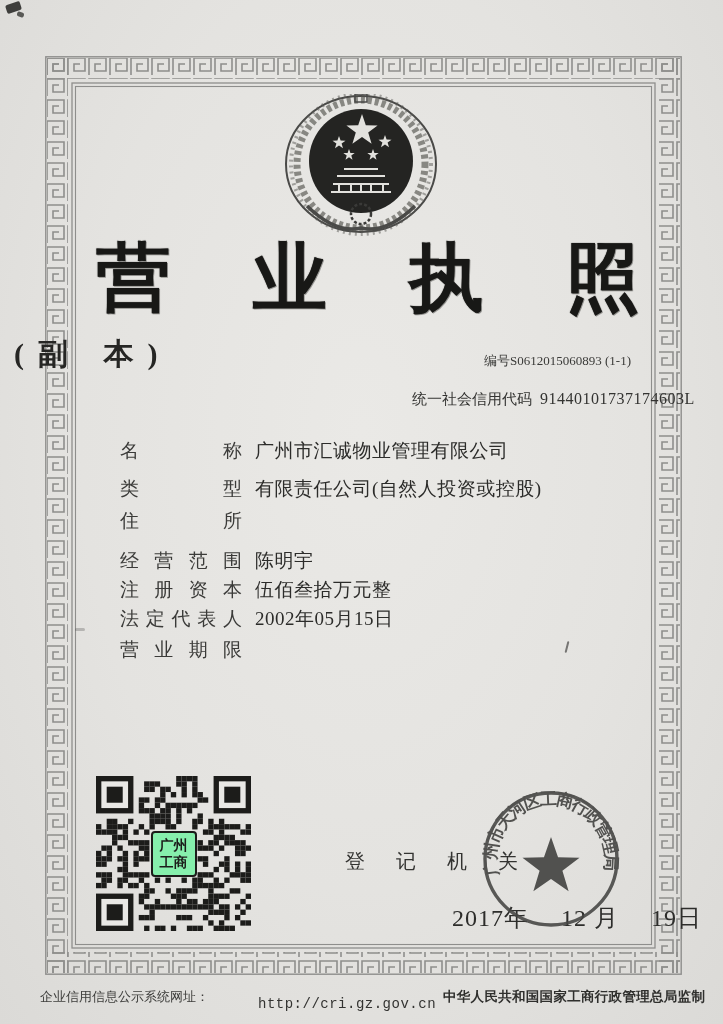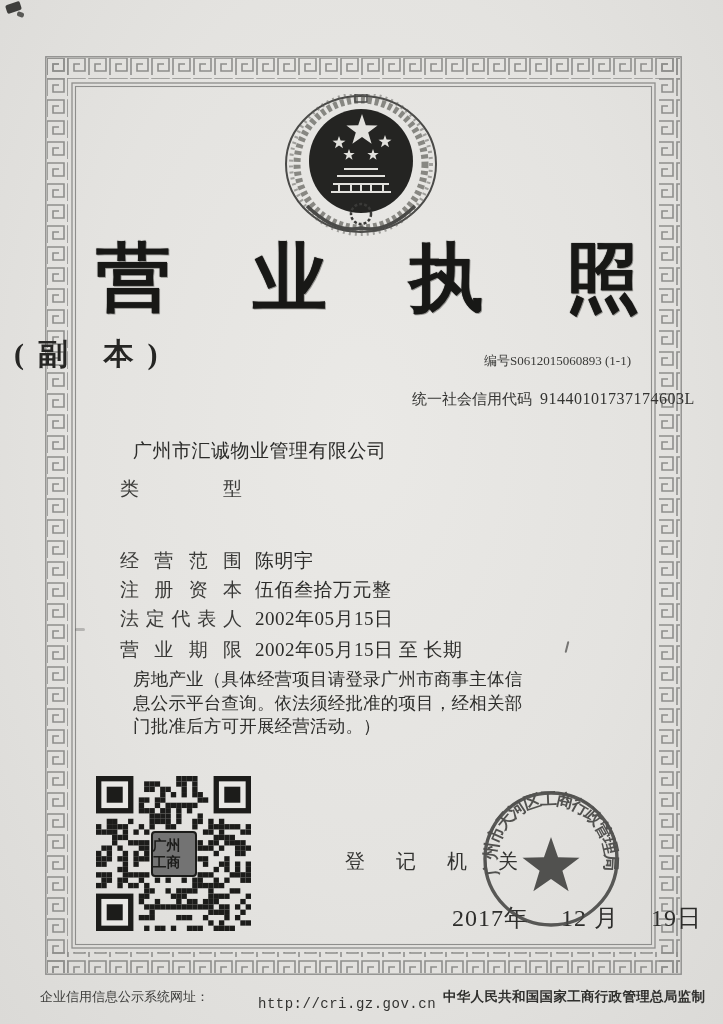--- a/index.html
+++ b/index.html
@@ -44,22 +44,22 @@
     width:402px;font-size:17.5px;line-height:23.5px;white-space:normal;
     letter-spacing:.2px;
   }
   .r1{top:438px}.r2{top:476px}.r3{top:508px}.r4{top:548px}
   .r5{top:577px}.r6{top:606px}.r7{top:637px}.r8{top:668px}
   
   .registrar{left:339px;top:848px;font-size:20px;letter-spacing:13px;color:#333331;white-space:nowrap;margin-left:6px;}
   .qr{left:96px;top:776px;width:155px;height:155px;}
   .qr-center{
     position:absolute;left:50%;top:50%;transform:translate(-50%,-50%);
-    background:#737373;border:2px solid #1c1c1a;border-radius:4px;
-    width:42px;height:42px;display:flex;flex-direction:column;justify-content:center;
+    background:#86efac;border:2px solid #1c1c1a;border-radius:4px;
+    width:42px;height:42px;display:flex;flex-direction:column;align-items:center;justify-content:center;
     font-size:14px;font-weight:700;line-height:17px;color:#1c1c1a;
     font-family:"Liberation Sans","DejaVu Sans",sans-serif;
   }
   .date-line{left:452px;top:902px;font-size:24px;color:#2d2d2b;white-space:nowrap;letter-spacing:1px;}
   .seal{left:456px;top:764px;pointer-events:none;}
   
   .footer-left{left:40px;top:988px;font-size:13px;color:#3c3c3a;white-space:nowrap;}
   .footer-url{
     left:258px;top:996px;font-size:14px;color:#333331;white-space:nowrap;
     font-family:"Liberation Mono","DejaVu Sans Mono",monospace;letter-spacing:.5px;
@@ -122,45 +122,46 @@
 
 <div class="abs serial-line">
   <span class="lab">编号</span><span class="val">S0612015060893 (1-1)</span>
 </div>
 
 <div class="abs credit-line">
   <span class="lab">统一社会信用代码</span><span class="val">91440101737174603L</span>
 </div>
 
 <div class="frow r1">
+  <span class="lbl">名称</span>
   <span class="val">广州市汇诚物业管理有限公司</span>
 </div>
 <div class="frow r2">
   <span class="lbl">类型</span>
+  <span class="val">有限责任公司(自然人投资或控股)</span>
 </div>
 <div class="frow r3">
+  <span class="lbl">住所</span>
 </div>
 <div class="frow r4">
   <span class="lbl">经营范围</span>
   <span class="val">陈明宇</span>
 </div>
 <div class="frow r5">
   <span class="lbl">注册资本</span>
   <span class="val">伍佰叁拾万元整</span>
 </div>
 <div class="frow r6">
   <span class="lbl">法定代表人</span>
   <span class="val">2002年05月15日</span>
 </div>
 <div class="frow r7">
   <span class="lbl">营业期限</span>
-  <span class="val">2002年05月15日 至 长期</span>
 </div>
 <div class="frow r8">
-  <span class="val wide">房地产业（具体经营项目请登录广州市商事主体信息公示平台查询。依法须经批准的项目，经相关部门批准后方可开展经营活动。）</span>
 </div>
 
 <div class="abs qr">
   <svg width="155" height="155" viewBox="0 0 145 145" id="qr-svg">
       <rect x="75" y="0" width="5" height="5" fill="#1c1c1a"></rect>
       <rect x="80" y="0" width="5" height="5" fill="#1c1c1a"></rect>
       <rect x="85" y="0" width="5" height="5" fill="#1c1c1a"></rect>
       <rect x="90" y="0" width="5" height="5" fill="#1c1c1a"></rect>
       <rect x="45" y="5" width="5" height="5" fill="#1c1c1a"></rect>
       <rect x="50" y="5" width="5" height="5" fill="#1c1c1a"></rect>

